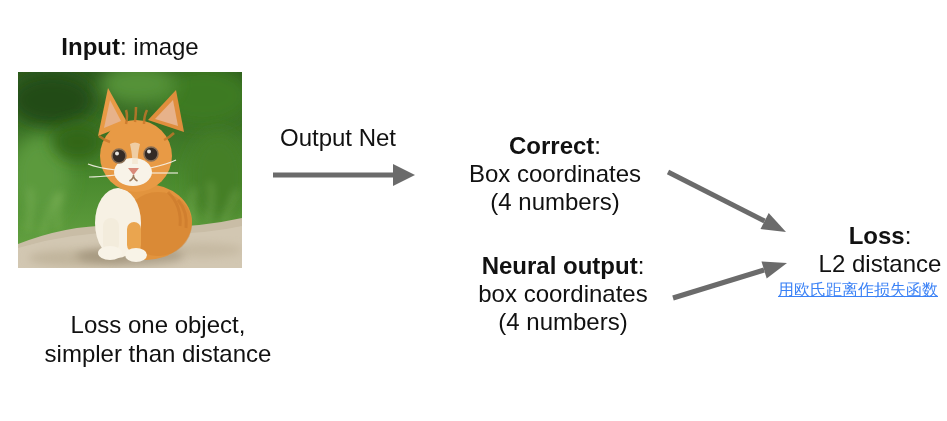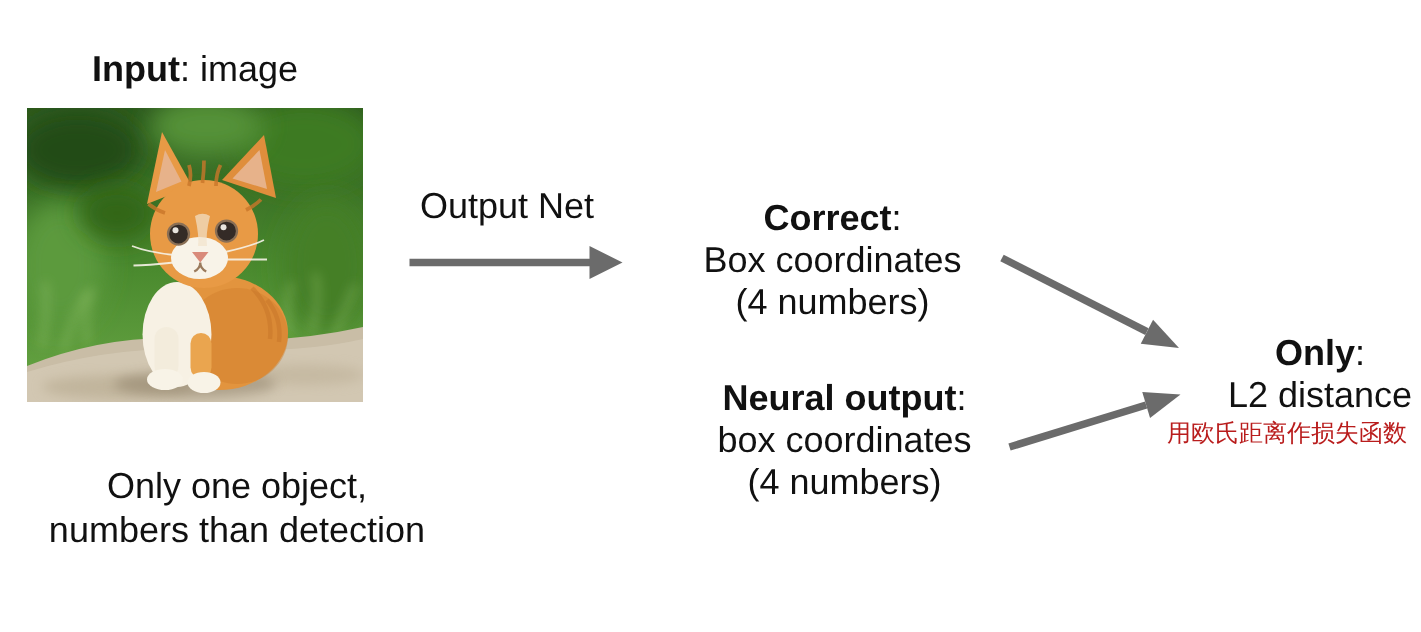--- a/index.html
+++ b/index.html
@@ -135,38 +135,38 @@
       <g stroke="#f7f3e9" stroke-width="1.2" fill="none" opacity="0.9">
         <path d="M98,98 q-18,-2 -28,-6"></path>
           <path d="M98,103 q-18,2 -27,2"></path>
         <path d="M132,96 q18,-4 26,-8"></path>
           <path d="M133,101 q18,0 27,0"></path>
       </g>
     </svg>
   </div>
 
   <div class="abs t24 center" id="input-note">
-    <div>Only one object,</div>
-    <div>numbers than detection</div>
+    <div>Loss one object,</div>
+    <div>simpler than distance</div>
   </div>
 
   <div class="abs t24 center" id="neural-net-label">Output Net</div>
 
   <div class="abs t24 center" id="output-block">
     <div><b>Correct</b><span>:</span></div>
     <div>Box coordinates</div>
     <div>(4 numbers)</div>
   </div>
 
   <div class="abs t24 center" id="correct-output-block">
     <div><b>Neural output</b><span>:</span></div>
     <div>box coordinates</div>
     <div>(4 numbers)</div>
   </div>
 
   <div class="abs t24 center" id="loss-block">
-    <div><b>Only</b><span>:</span></div>
+    <div><b>Loss</b><span>:</span></div>
     <div>L2 distance</div>
   </div>
 
-  <div class="abs" id="loss-annotation" style="color: #b91c1c;">用欧氏距离作损失函数</div>
+  <div class="abs" id="loss-annotation" style="color: #3b82f6; text-decoration: underline;">用欧氏距离作损失函数</div>
 
 </div>
 
 </body></html>

